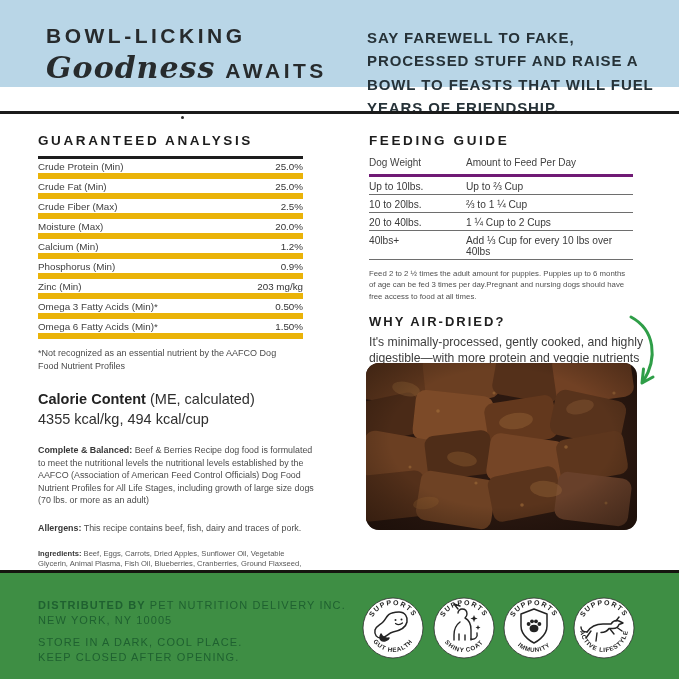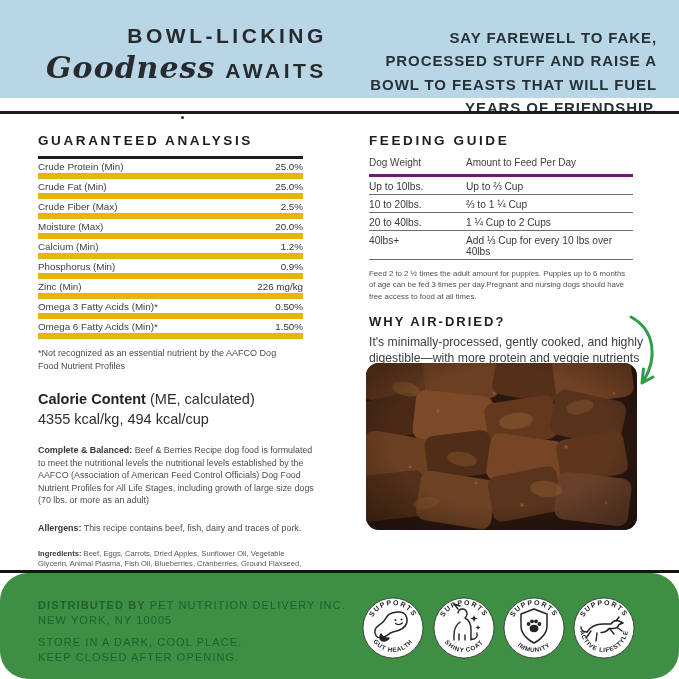--- a/index.html
+++ b/index.html
@@ -1,20 +1,20 @@
 <!DOCTYPE html>
 <html><head>
 <meta charset="utf-8">
 <style>
   * { margin: 0; padding: 0; box-sizing: border-box; }
   body { font-family: "Liberation Sans", sans-serif; }
   .sheet { position: relative; width: 679px; height: 679px; background: #ffffff; overflow: hidden; }
 
   
-  .header { position: absolute; left: 0; top: 0; width: 679px; height: 98px; background: #b9d6e7; text-align: right; }
+  .header { position: absolute; left: 0; top: 0; width: 679px; height: 87px; background: #b9d6e7; }
   .rule-top { position: absolute; left: 0; top: 111px; width: 679px; height: 3px; background: #1b1b1b; }
   .brand { position: absolute; left: 46px; top: 24px; color: #272b2d; }
   .brand-line1 { font-size: 21px; font-weight: bold; letter-spacing: 3.5px; }
   .brand-line2 { margin-top: 2px; display: flex; align-items: baseline; gap: 10px; }
   .brand-script { font-family: "DejaVu Serif", serif; font-style: italic; font-size: 30px; font-weight: bold; letter-spacing: 1px; }
   .brand-awaits { font-size: 21px; font-weight: bold; letter-spacing: 3.5px; }
   .tagline { position: absolute; left: 367px; top: 26px; width: 290px; font-size: 15px; font-weight: bold; letter-spacing: 0.9px; line-height: 1.55; color: #263238; }
   .reg-dot { position: absolute; left: 181px; top: 116px; width: 3px; height: 3px; border-radius: 50%; background: #2a2a2a; }
 
   
@@ -40,21 +40,21 @@
   .why-title { margin-top: 12px; font-size: 13px; font-weight: bold; letter-spacing: 2px; color: #1f1f1f; }
   .why-text { margin-top: 5px; width: 276px; font-size: 12.2px; line-height: 1.32; color: #3d3d3d; }
 
   
   .photo { position: absolute; left: 366px; top: 363px; width: 271px; height: 167px; border-radius: 13px; overflow: hidden; box-shadow: inset 0 0 24px rgba(20,8,2,0.55); }
   .photo svg { display: block; }
   .arrow { position: absolute; left: 622px; top: 314px; }
 
   
   .rule-bottom { position: absolute; left: 0; top: 570px; width: 679px; height: 3px; background: #15150f; }
-  .footer { position: absolute; left: 0; top: 573px; width: 679px; height: 106px; background: #3e8e44; border-radius: 28px; }
+  .footer { position: absolute; left: 0; top: 573px; width: 679px; height: 106px; background: #3e8e44; }
   .footer-text { position: absolute; left: 38px; top: 25px; color: #1f6130; font-size: 11px; letter-spacing: 1.1px; line-height: 1.35; }
   .footer-text .grp2 { margin-top: 7px; }
   .badge { position: absolute; top: 24px; }
   .badge-0 { left: 362px; } .badge-1 { left: 433px; } .badge-2 { left: 503px; } .badge-3 { left: 573px; }
   .badge text { font-family: "Liberation Sans", sans-serif; font-weight: bold; fill: #232323; }
   .arc-top-text { font-size: 7px; letter-spacing: 1.4px; }
   .arc-bot-text { font-size: 6.2px; letter-spacing: 0.7px; }
 </style>
 </head>
 <body>
@@ -96,21 +96,21 @@
       <div class="ga-row">
           <span>Calcium (Min)</span>
           <span class="ga-val">1.2%</span>
         </div>
       <div class="ga-row">
           <span>Phosphorus (Min)</span>
           <span class="ga-val">0.9%</span>
         </div>
       <div class="ga-row">
           <span>Zinc (Min)</span>
-          <span class="ga-val">226 mg/kg</span>
+          <span class="ga-val">203 mg/kg</span>
         </div>
       <div class="ga-row">
           <span>Omega 3 Fatty Acids (Min)*</span>
           <span class="ga-val">0.50%</span>
         </div>
       <div class="ga-row">
           <span>Omega 6 Fatty Acids (Min)*</span>
           <span class="ga-val">1.50%</span>
         </div>
     </div>

